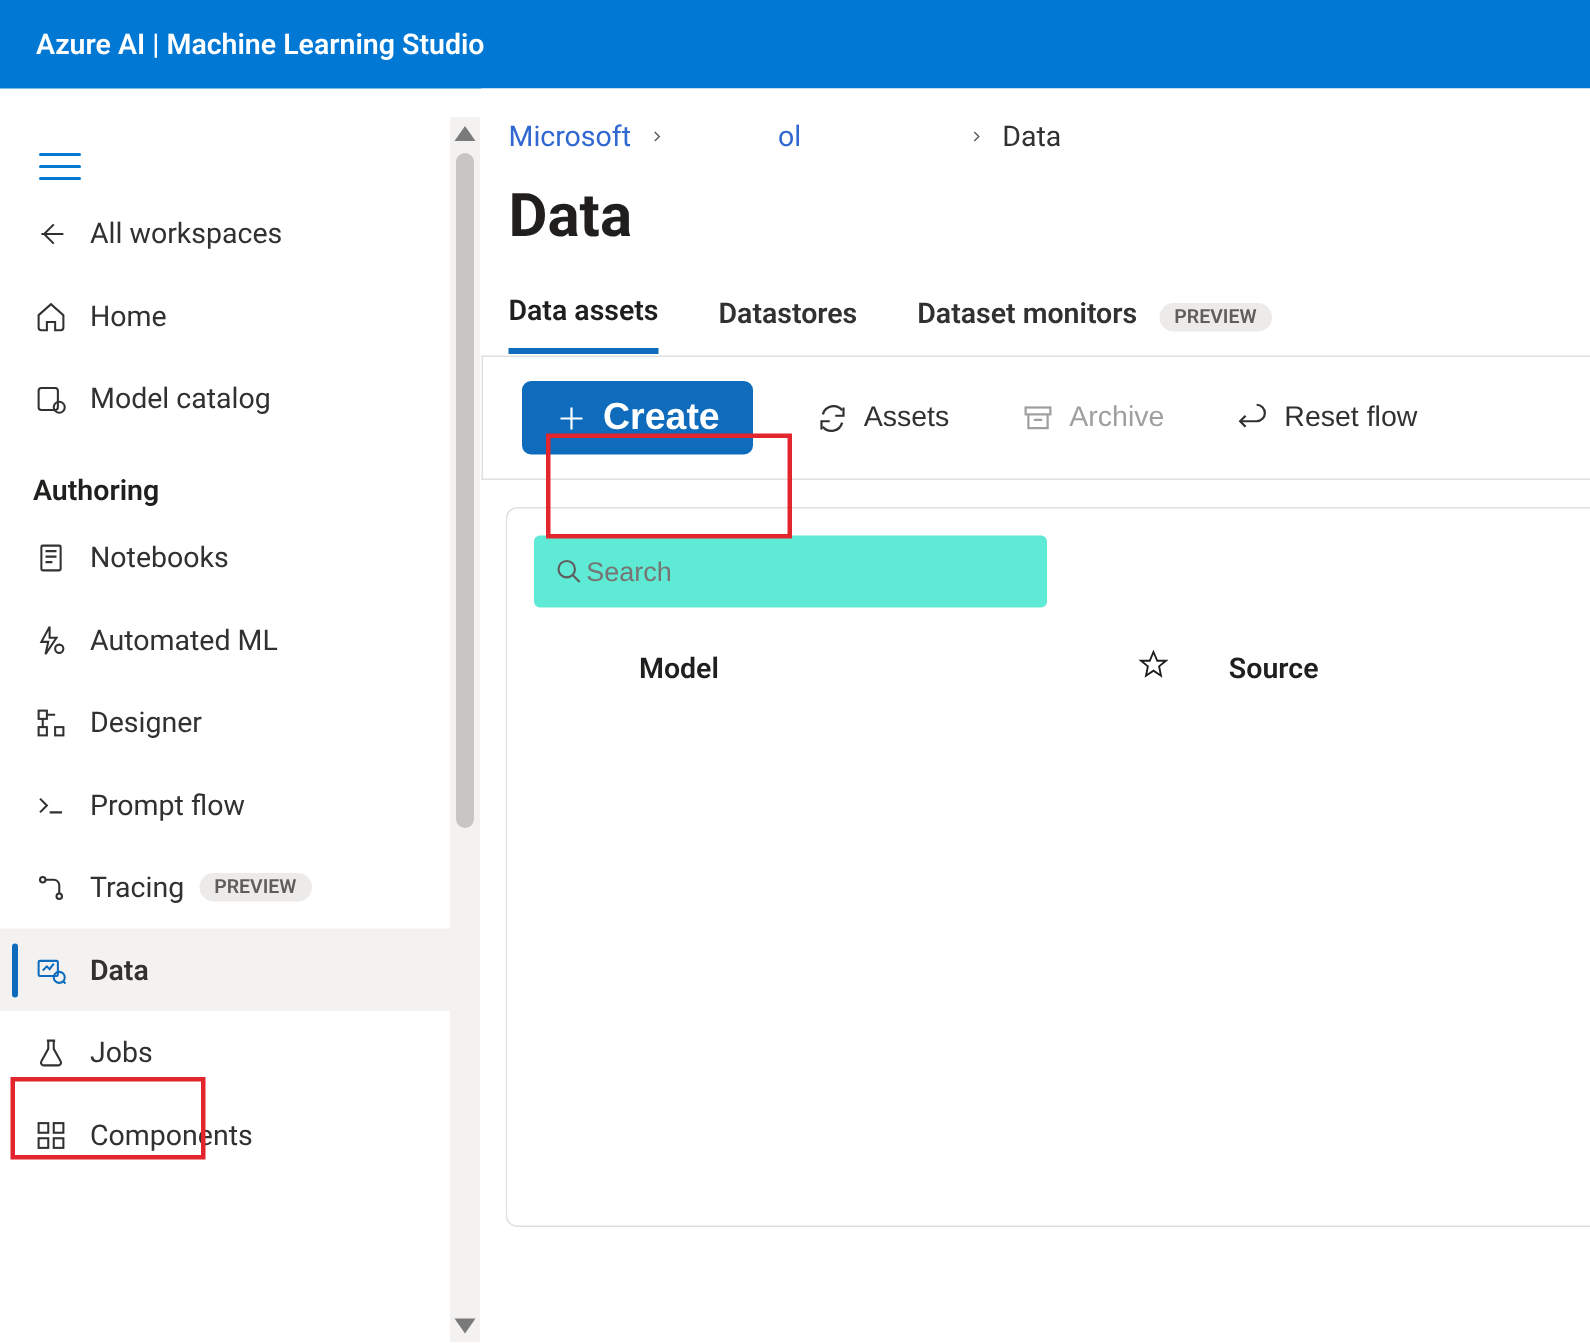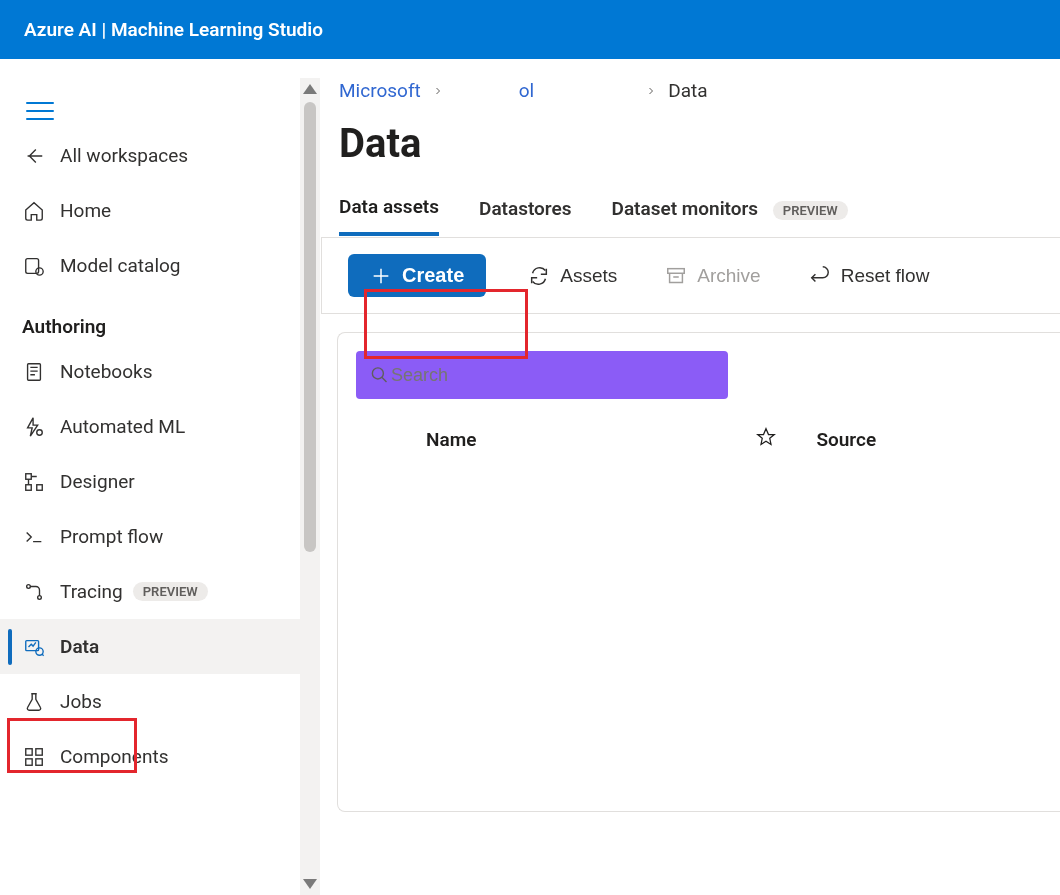--- a/index.html
+++ b/index.html
@@ -155,21 +155,21 @@
     border:1px solid #e1dfdd;
     border-right:none;
     margin-top:0px;
     margin-left:-18px;
     padding:16px 0 16px 26px;
     display:flex;align-items:center;gap:36px;
   }
   .btn-primary{
     background:#0f6cbd;color:#fff;
     border:none;border-radius:6px;
-    font-size:20px;font-weight:600;
+    font-size:25px;font-weight:600;
     padding:10px 22px;
     display:flex;align-items:center;gap:10px;
     cursor:pointer;
   }
   .btn-flat{
     background:none;border:none;
     font-size:19px;font-weight:400;
     display:flex;align-items:center;gap:10px;
     color:#323130;cursor:pointer;
   }
@@ -177,22 +177,22 @@
   .btn-flat svg, .btn-primary svg{width:22px;height:22px;stroke:currentColor;fill:none;stroke-width:1.6;}
   
   .panel{
     border:1px solid #e1dfdd;border-right:none;
     border-radius:8px 0 0 8px;
     margin:18px 0 0 -2px;
     padding:18px 0 0 18px;
     height:480px;
   }
   .search-box{
-    width:372px;height:48px;
-    background:#8b5cf6;
+    width:342px;height:48px;
+    background:#5eead4;
     border-radius:4px;
     display:flex;align-items:center;
     padding:0 14px;
     color:#605e5c;font-size:18px;
   }
   .search-box svg{width:20px;height:20px;stroke:#605e5c;fill:none;stroke-width:1.8;}
   .search-box input{
     border:none;background:transparent;outline:none;
     font-size:18px;color:#323130;width:100%;
   }
@@ -409,21 +409,21 @@
 
     <div class="panel">
       <div class="search-box">
         <svg viewBox="0 0 24 24">
             <circle cx="10" cy="10" r="7"></circle>
             <path d="M21 21l-6-6"></path>
           </svg>
         <input type="text" placeholder="Search" style="">
       </div>
       <div class="table-head">
-        <span class="col-name">Name</span>
+        <span class="col-name">Model</span>
         <span class="col-star">
           <svg viewBox="0 0 24 24">
               <path d="M12 2l3 7h7l-5.5 4.5L18 21l-6-4-6 4 1.5-7.5L2 9h7z"></path>
             </svg>
         </span>
         <span class="col-source">Source</span>
       </div>
     </div>
 
   </main>

